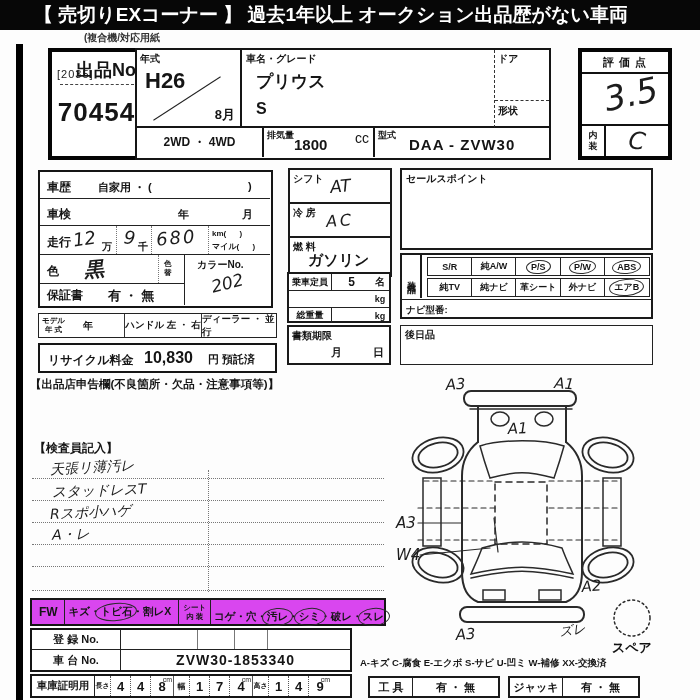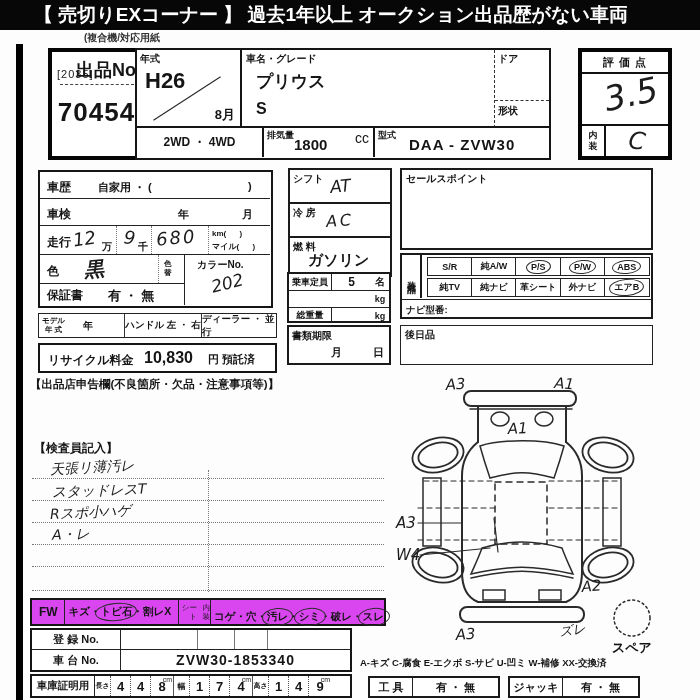--- a/index.html
+++ b/index.html
@@ -317,21 +317,21 @@
     <text x="218" y="276" fill="#111" stroke="none" font-size="13" font-weight="bold" font-family="Liberation Sans, sans-serif">スペア</text>
   </svg>
 
   <div class="abs" style="left:30px;top:598px;width:356px;height:28px;border:2.5px solid #151515;display:flex;background:#d946ef;">
     <div class="cell" style="width:36px;border-right:1.5px solid #222;font-size:12px;font-weight:bold;">FW</div>
     <div style="width:122px;display:flex;align-items:center;padding-left:3px;font-size:10.5px;font-weight:bold;white-space:nowrap;">
       <span>キズ・</span>
         <span class="circ">トビ石</span>
         <span>・割レX</span>
     </div>
-    <div style="width:34px;border-left:1.5px solid #222;border-right:1.5px solid #222;display:flex;align-items:center;justify-content:center;font-size:7.5px;font-weight:normal;line-height:1.2;text-align:right;">
+    <div style="width:34px;border-left:1.5px solid #222;border-right:1.5px solid #222;display:flex;flex-direction:column;align-items:center;justify-content:center;font-size:7.5px;font-weight:bold;line-height:1.2;text-align:right;">
       <span>シート</span>
         <span>内 装</span>
     </div>
     <div style="flex:1;display:flex;align-items:center;padding-left:3px;font-size:10.5px;font-weight:bold;white-space:nowrap;margin-top:10px;">
       <span>コゲ・穴・</span>
         <span class="circ">汚レ</span>
         <span>・</span>
         <span class="circ">シミ</span>
         <span>・破レ・</span>
         <span class="circ">スレ</span>

